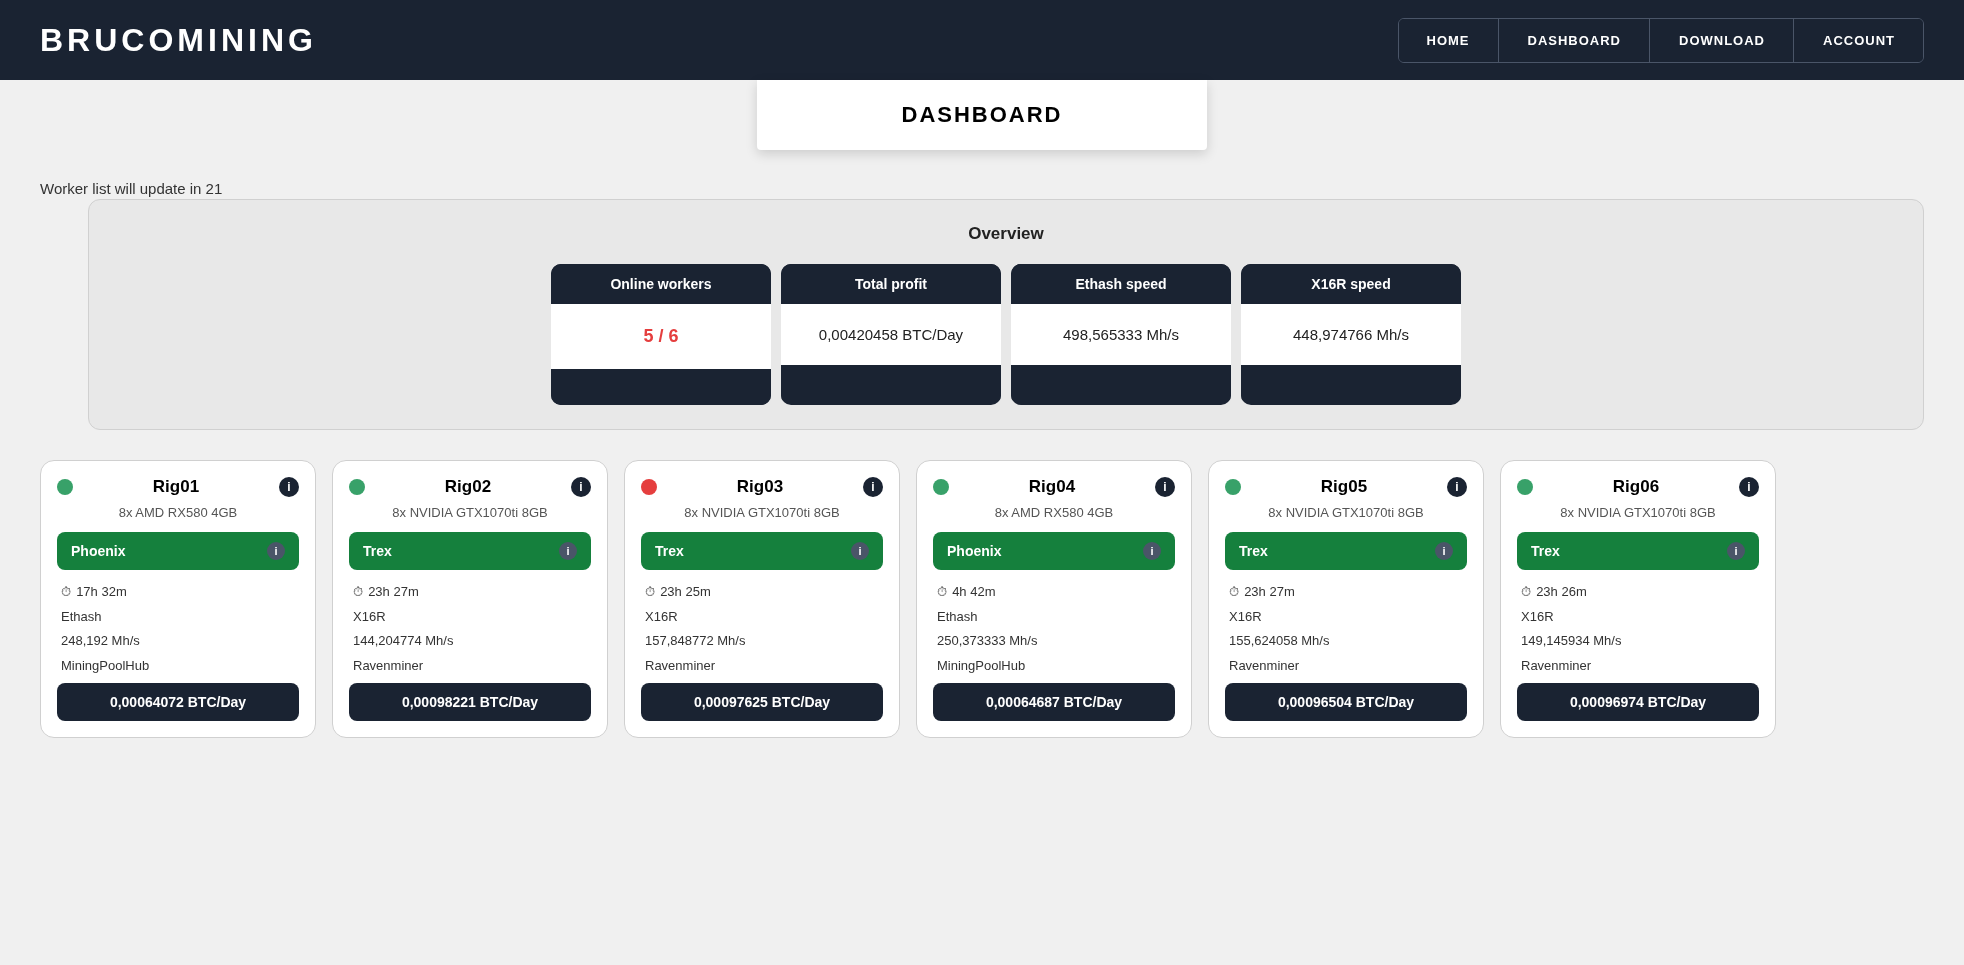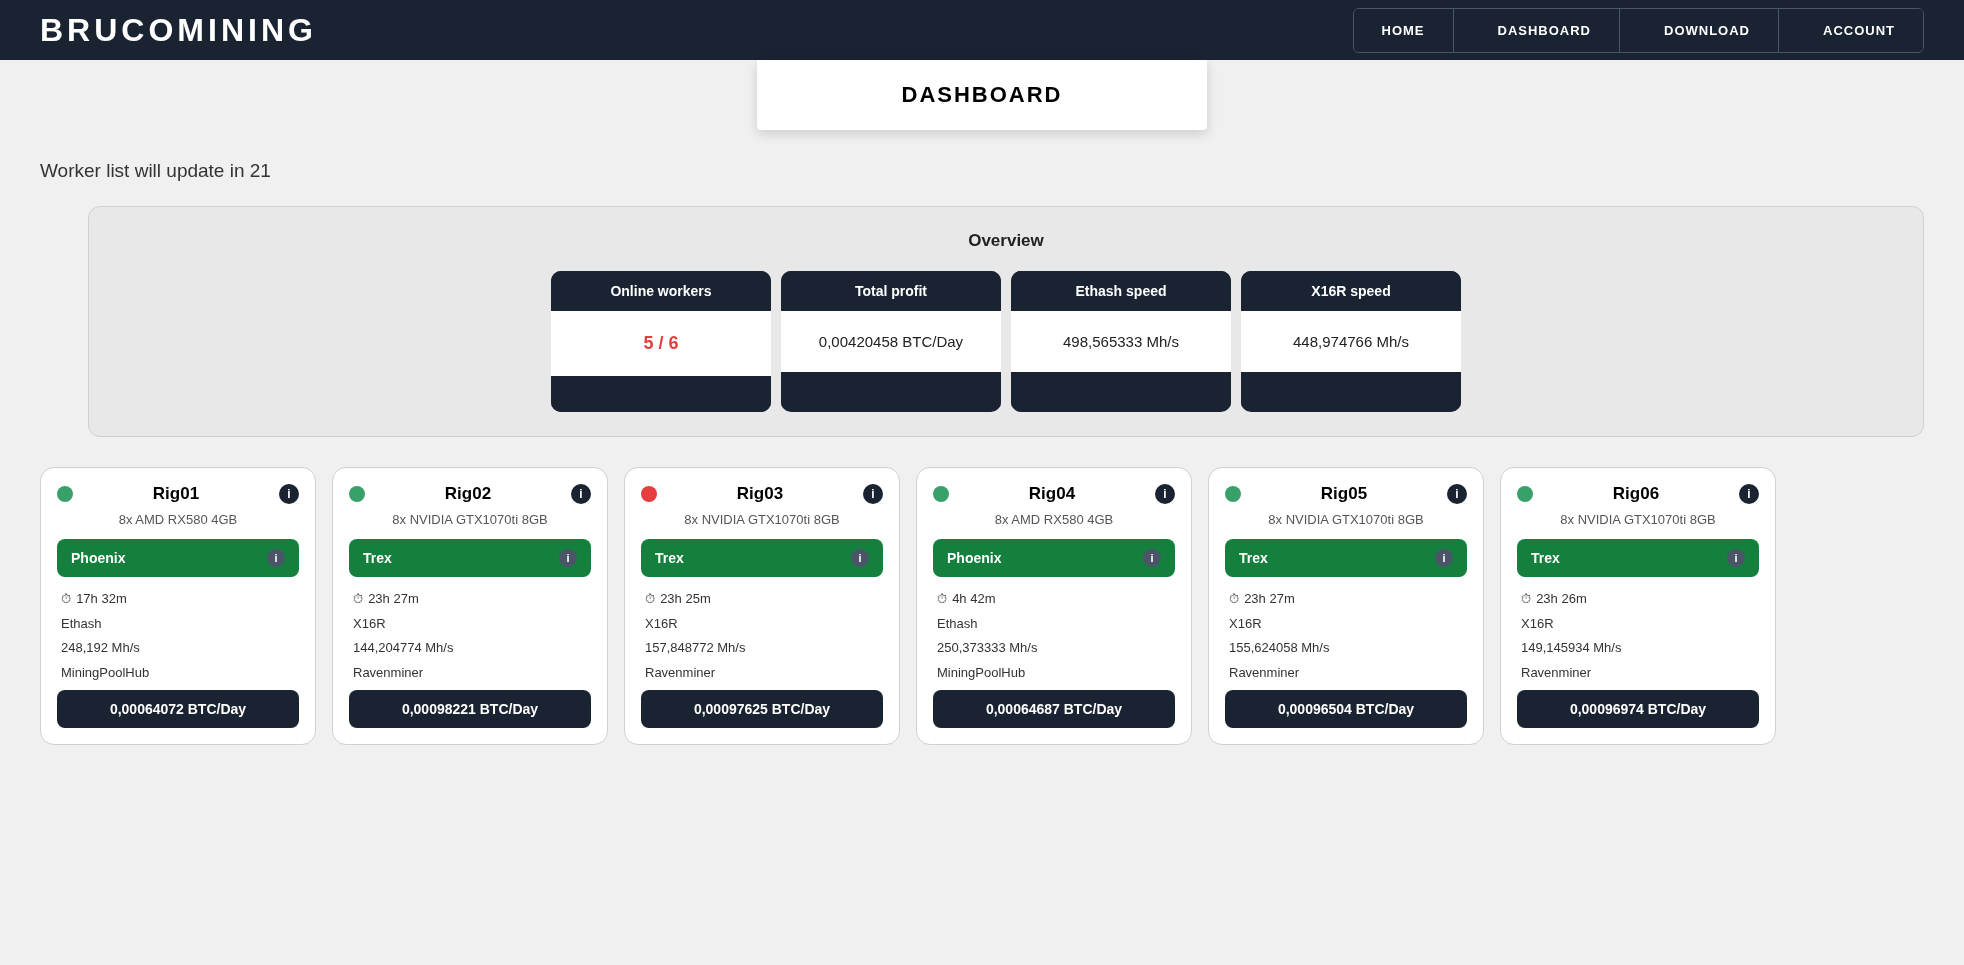--- a/index.html
+++ b/index.html
@@ -9,32 +9,32 @@
       min-height: 965px;
     }
 
     
     .header {
       background: #1a2332;
       display: flex;
       align-items: center;
       justify-content: space-between;
       padding: 0 40px;
-      height: 60px;
+      height: 80px;
       position: relative;
     }
     .logo {
       font-size: 32px;
       font-weight: 900;
       color: #fff;
       letter-spacing: 4px;
     }
     .nav {
       display: flex;
-      gap: 16px;
+      gap: 1px;
       border: 1px solid #4a5568;
       border-radius: 6px;
       overflow: hidden;
     }
     .nav-item {
       color: #fff;
       padding: 14px 28px;
       font-size: 13px;
       font-weight: 600;
       letter-spacing: 1px;
@@ -60,23 +60,23 @@
       border-bottom-right-radius: 4px;
       box-shadow: 0 4px 12px rgba(0,0,0,0.15);
     }
 
     
     .main {
       padding: 30px 40px;
     }
 
     .update-notice {
-      font-size: 19px;
+      font-size: 15px;
       color: #333;
-      margin-bottom: 24px;
+      margin-bottom: 2px;
     }
 
     
     .overview-card {
       background: #e8e8e8;
       border-radius: 12px;
       padding: 24px 30px;
       margin-bottom: 30px;
       border: 1px solid #d0d0d0;
       margin-left: 48px;

